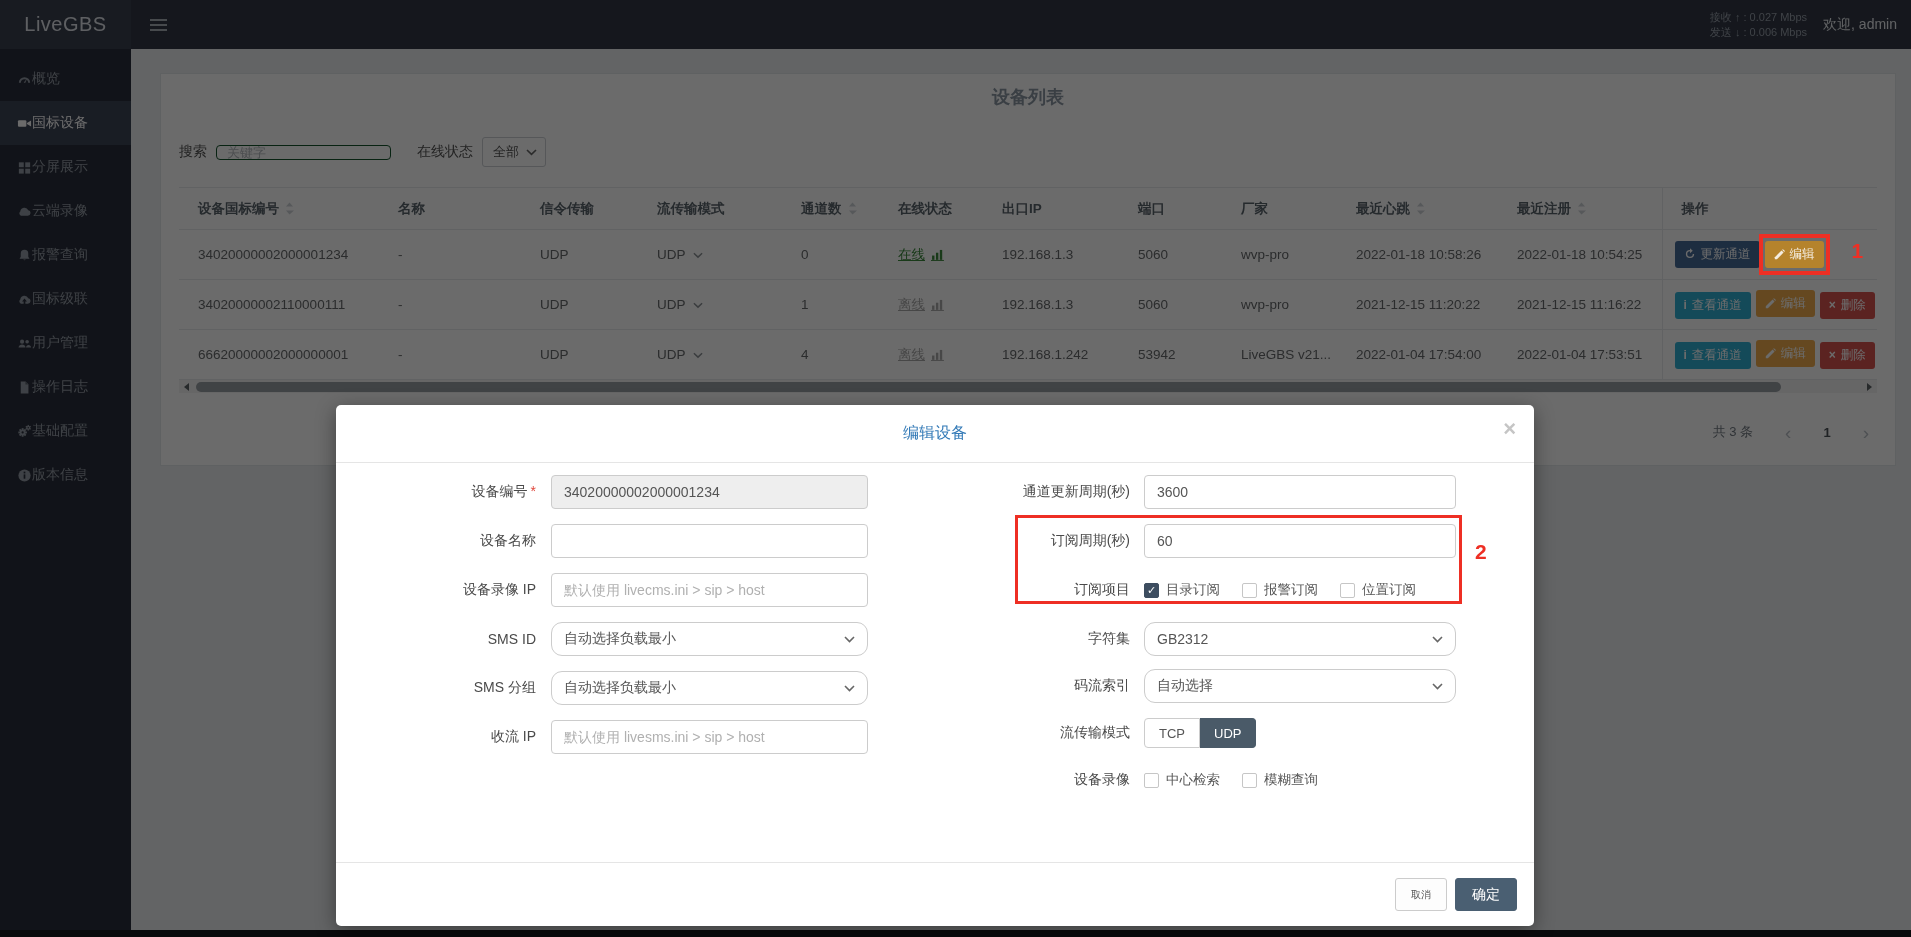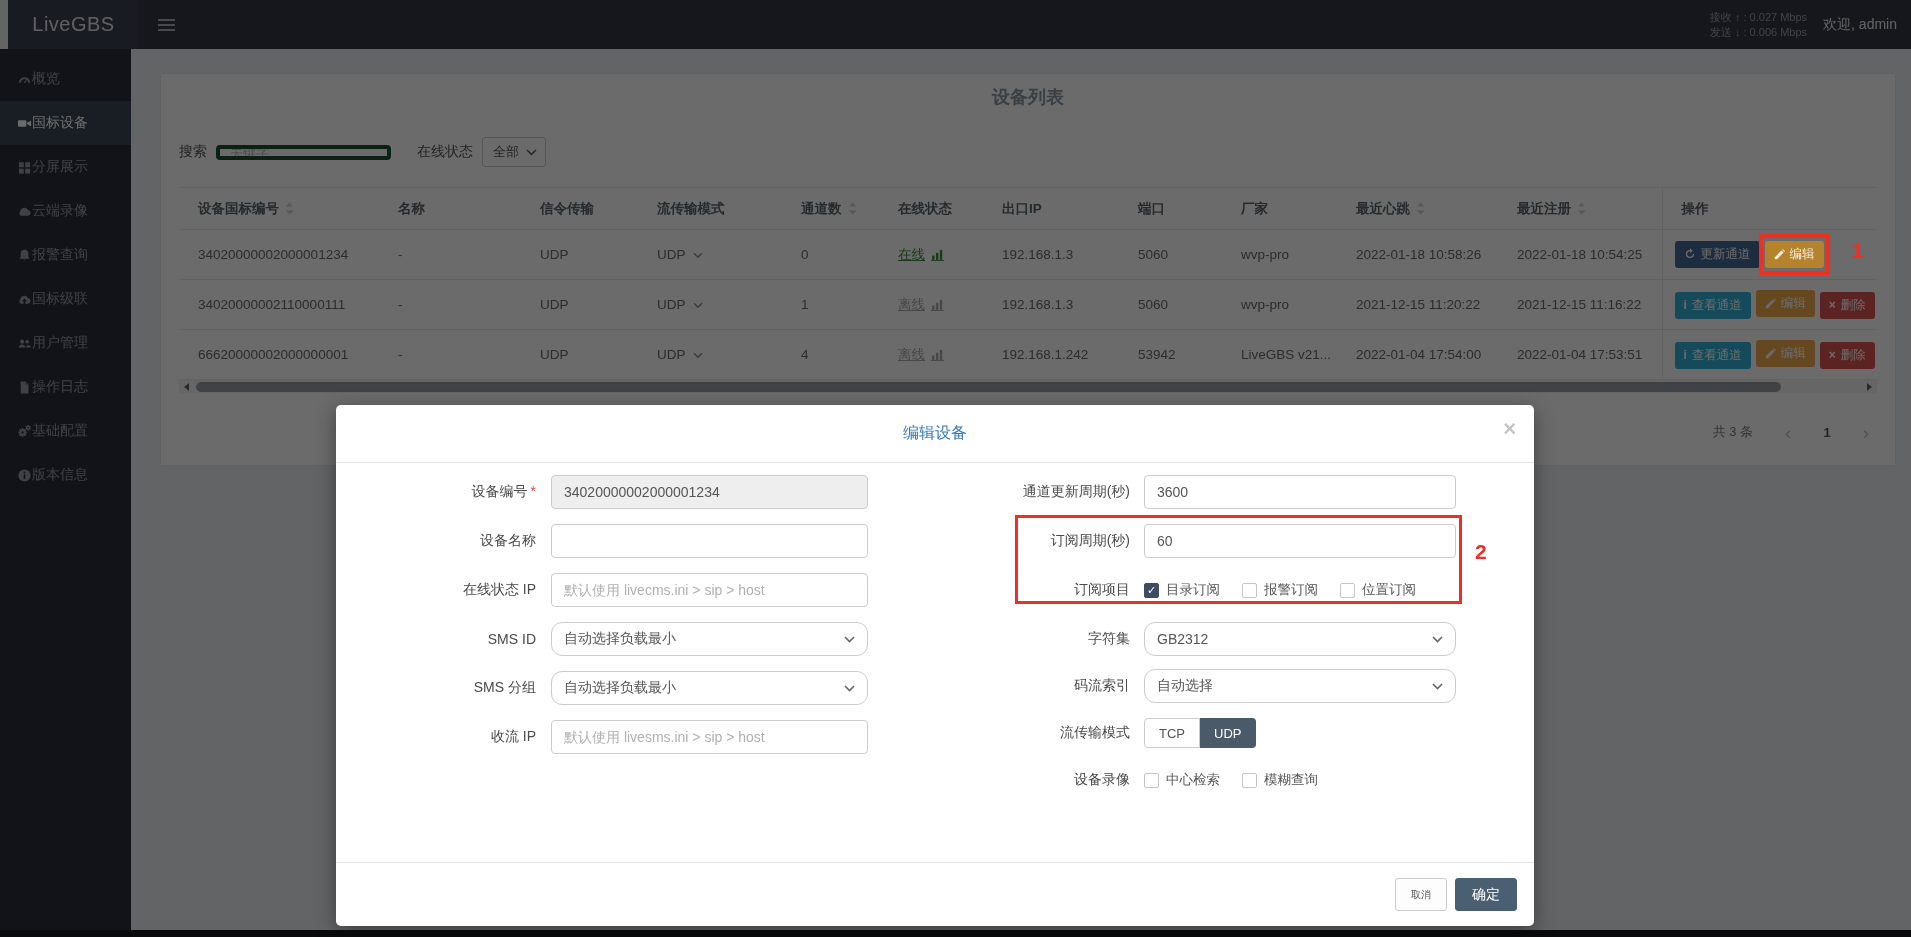--- a/index.html
+++ b/index.html
@@ -1,42 +1,42 @@
 <!DOCTYPE html>
 <html style="--accent: #337ab7; --success: #3c8a3d; --anno: #ee2f24; --btn-update: #476c99; --btn-view: #31b0d5; --btn-edit-dim: #f0ad4e; --btn-edit-hl: #b5832c; --btn-delete: #d9534f; --primary-dark: #4a5f72;"><head>
 <meta charset="utf-8">
 <title>LiveGBS</title>
 <style>
   * { margin:0; padding:0; box-sizing:border-box; }
   html,body { width:1911px; height:937px; overflow:hidden; }
   body { position:relative; background:#eceef1; font-family:"Liberation Sans","DejaVu Sans",sans-serif; }
 
   
-  .topbar { position:absolute; top:0; left:8px; right:0; height:49px; background:#323846; display:flex; z-index:1; }
+  .topbar { position:absolute; top:0; left:0; right:0; height:49px; background:#323846; display:flex; z-index:1; }
   .brand { width:131px; height:49px; background:#3a4150; color:#dfe3e9; font-size:20px; display:flex; align-items:center; justify-content:center; letter-spacing:.5px; }
   .topbar-right { flex:1; display:flex; align-items:center; }
   .hamburger { margin-left:19px; display:flex; flex-direction:column; gap:3px; cursor:pointer; }
   .hamburger span { display:block; width:17px; height:2px; background:#aab0b8; }
   .stats { margin-left:auto; text-align:right; font-size:11px; color:#979ea9; line-height:15px; white-space:nowrap; }
   .stats .arrow { font-weight:bold; }
   .welcome { color:#e7eaee; font-size:14px; margin:0 14px 0 16px; white-space:nowrap; }
 
   
   .sidebar { position:absolute; top:49px; left:0; width:131px; bottom:0; background:#2a2f3c; padding-top:8px; z-index:1; }
   .side-item { height:44px; display:flex; align-items:center; padding-left:17px; color:#959ca6; font-size:14px; cursor:pointer; }
   .side-item.active { background:#3d4557; color:#fff; }
   .side-item svg { flex:0 0 auto; }
 
   
   .main { position:absolute; left:131px; top:49px; right:0; bottom:0; padding:24px 15px 0 29px; }
   .card { background:#fff; border:1px solid #e3e6e9; }
   .card-title { height:47px; line-height:47px; text-align:center; font-size:18px; color:#8b97a3; }
   .toolbar { display:flex; align-items:center; margin:16px 0 0 18px; font-size:14px; color:#555; }
   .toolbar .lbl { margin-right:9px; }
-  .search-input { width:175px; height:15px; border:4px solid #14532d; border-radius:4px; padding:0 10px; font-size:13px; color:#555; font-family:inherit; }
+  .search-input { width:175px; height:15px; border:1px solid #14532d; border-radius:4px; padding:0 10px; font-size:13px; color:#555; font-family:inherit; }
   .search-input::placeholder { color:#b3b8bd; }
   .status-lbl { margin-left:26px; }
   .sel-mini { width:64px; height:30px; border:1px solid #ccd0d4; border-radius:3px; display:flex; align-items:center; justify-content:space-between; padding:0 8px 0 10px; font-size:13px; color:#555; cursor:pointer; background:#fff; }
 
   
   .tablewrap { margin:20px 18px 0; }
   table { width:100%; border-collapse:collapse; table-layout:fixed; }
   th { height:42px; text-align:left; padding:0 6px 0 19px; font-size:13.5px; color:#5a646c; font-weight:bold; border-top:1px solid #e7eaec; border-bottom:1px solid #e7eaec; white-space:nowrap; overflow:hidden; }
   td { height:50px; padding:0 6px 0 19px; font-size:13.5px; color:#676a6c; border-bottom:1px solid #e7eaec; white-space:nowrap; overflow:hidden; }
   .th-inner { display:inline-flex; align-items:center; gap:6px; }
@@ -523,21 +523,21 @@
     <div class="col-left" id="modal-col-left">
         <div class="frow">
           <span class="flabel">设备编号<span class="req">*</span></span>
           <span class="fctrl"><input class="tinput disabled" disabled="" value="34020000002000001234" placeholder="" style=""></span>
         </div>
         <div class="frow">
           <span class="flabel">设备名称</span>
           <span class="fctrl"><input class="tinput" value="" placeholder="" style=""></span>
         </div>
         <div class="frow">
-          <span class="flabel">在线状态 IP</span>
+          <span class="flabel">设备录像 IP</span>
           <span class="fctrl"><input class="tinput" value="" placeholder="默认使用 livecms.ini &gt; sip &gt; host" style=""></span>
         </div>
         <div class="frow">
           <span class="flabel">SMS ID</span>
           <span class="fctrl">
             <div class="selbox">
               <span>自动选择负载最小</span>
               <span style="display:inline-flex">
                 <svg width="11" height="7" viewBox="0 0 11 7">
                   <path d="M1 1l4.5 4.5L10 1" stroke="#666" stroke-width="1.6" fill="none"></path>

